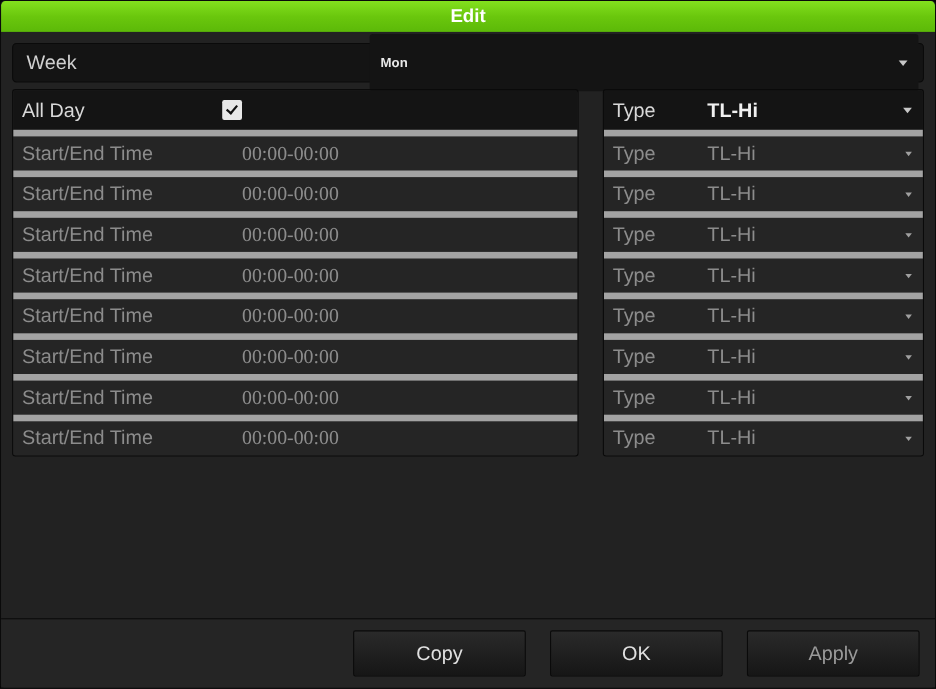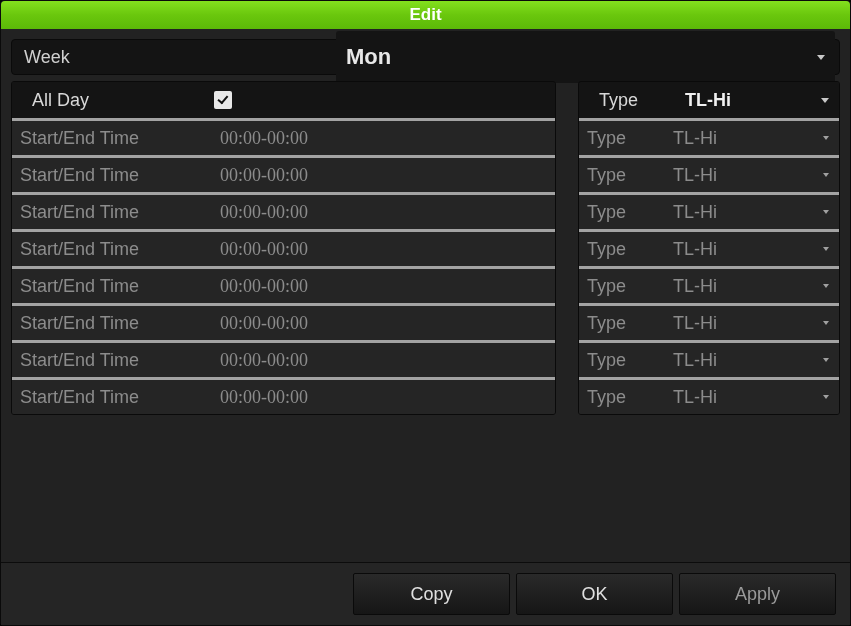--- a/index.html
+++ b/index.html
@@ -55,21 +55,21 @@
     }
     .week-label { width: 320px; }
     .week-select {
       flex: 1;
       height: 52px;
       background: #141414;
       border: none;
       border-radius: 3px;
       color: #e8e8e8;
       font-weight: bold;
-      font-size: 22px;
+      font-size: 12px;
       padding: 0 10px;
       display: flex;
       align-items: center;
       justify-content: space-between;
       cursor: pointer;
     }
     .caret {
       width: 0; height: 0;
       border-left: 4px solid transparent;
       border-right: 4px solid transparent;
@@ -86,32 +86,31 @@
       gap: 6px;
       margin-top: 6px;
     }
     .left-col {
       flex: 1;
       border: 1px solid #0a0a0a;
       border-radius: 3px;
       overflow: hidden;
     }
     .right-col {
-      width: 262px;
+      width: 292px;
       border: 1px solid #0a0a0a;
       border-radius: 3px;
       overflow: hidden;
       margin-left: 16px;
     }
     .darkrow {
       height: 36px;
       background: #141414;
       display: flex;
       align-items: center;
-      padding-left: 12px;
     }
     .allday-label { width: 190px; padding-left: 8px; color: #d8d8d8; }
     .checkbox {
       width: 18px; height: 18px;
       background: #e8e8e8;
       border-radius: 2px;
       display: inline-flex;
       align-items: center;
       justify-content: center;
       cursor: pointer;
@@ -129,42 +128,42 @@
       display: flex;
       align-items: center;
       justify-content: space-between;
       padding: 0 10px 0 4px;
       color: #f0f0f0;
       font-weight: bold;
       cursor: pointer;
     }
     .slot-row {
       height: 37px;
-      border-top: 3px solid #a3a3a3;
+      border-top: 6px solid #a3a3a3;
       display: flex;
       align-items: center;
       background: #252525;
     }
     .slot-label { width: 200px; padding-left: 8px; color: #8c8c8c; }
     .slot-time { width: 230px; padding-left: 8px; color: #8c8c8c; font-family: Liberation Serif, serif; }
     .slot-type-label { width: 90px; padding-left: 8px; color: #8c8c8c; }
     .slot-type-sel {
       flex: 1;
       display: flex;
       align-items: center;
       justify-content: space-between;
       padding: 0 10px 0 4px;
       color: #8c8c8c;
       cursor: pointer;
     }
     .footer {
       display: flex;
       justify-content: flex-end;
       align-items: center;
-      gap: 6px;
+      gap: 22px;
       padding: 10px 14px;
       background: #252525;
       border-top: 1px solid #0c0c0c;
     }
     .btn {
       width: 157px;
       height: 42px;
       background: linear-gradient(to bottom, #2a2a2a 0%, #202020 50%, #161616 100%);
       border: 1px solid #0a0a0a;
       border-radius: 2px;

